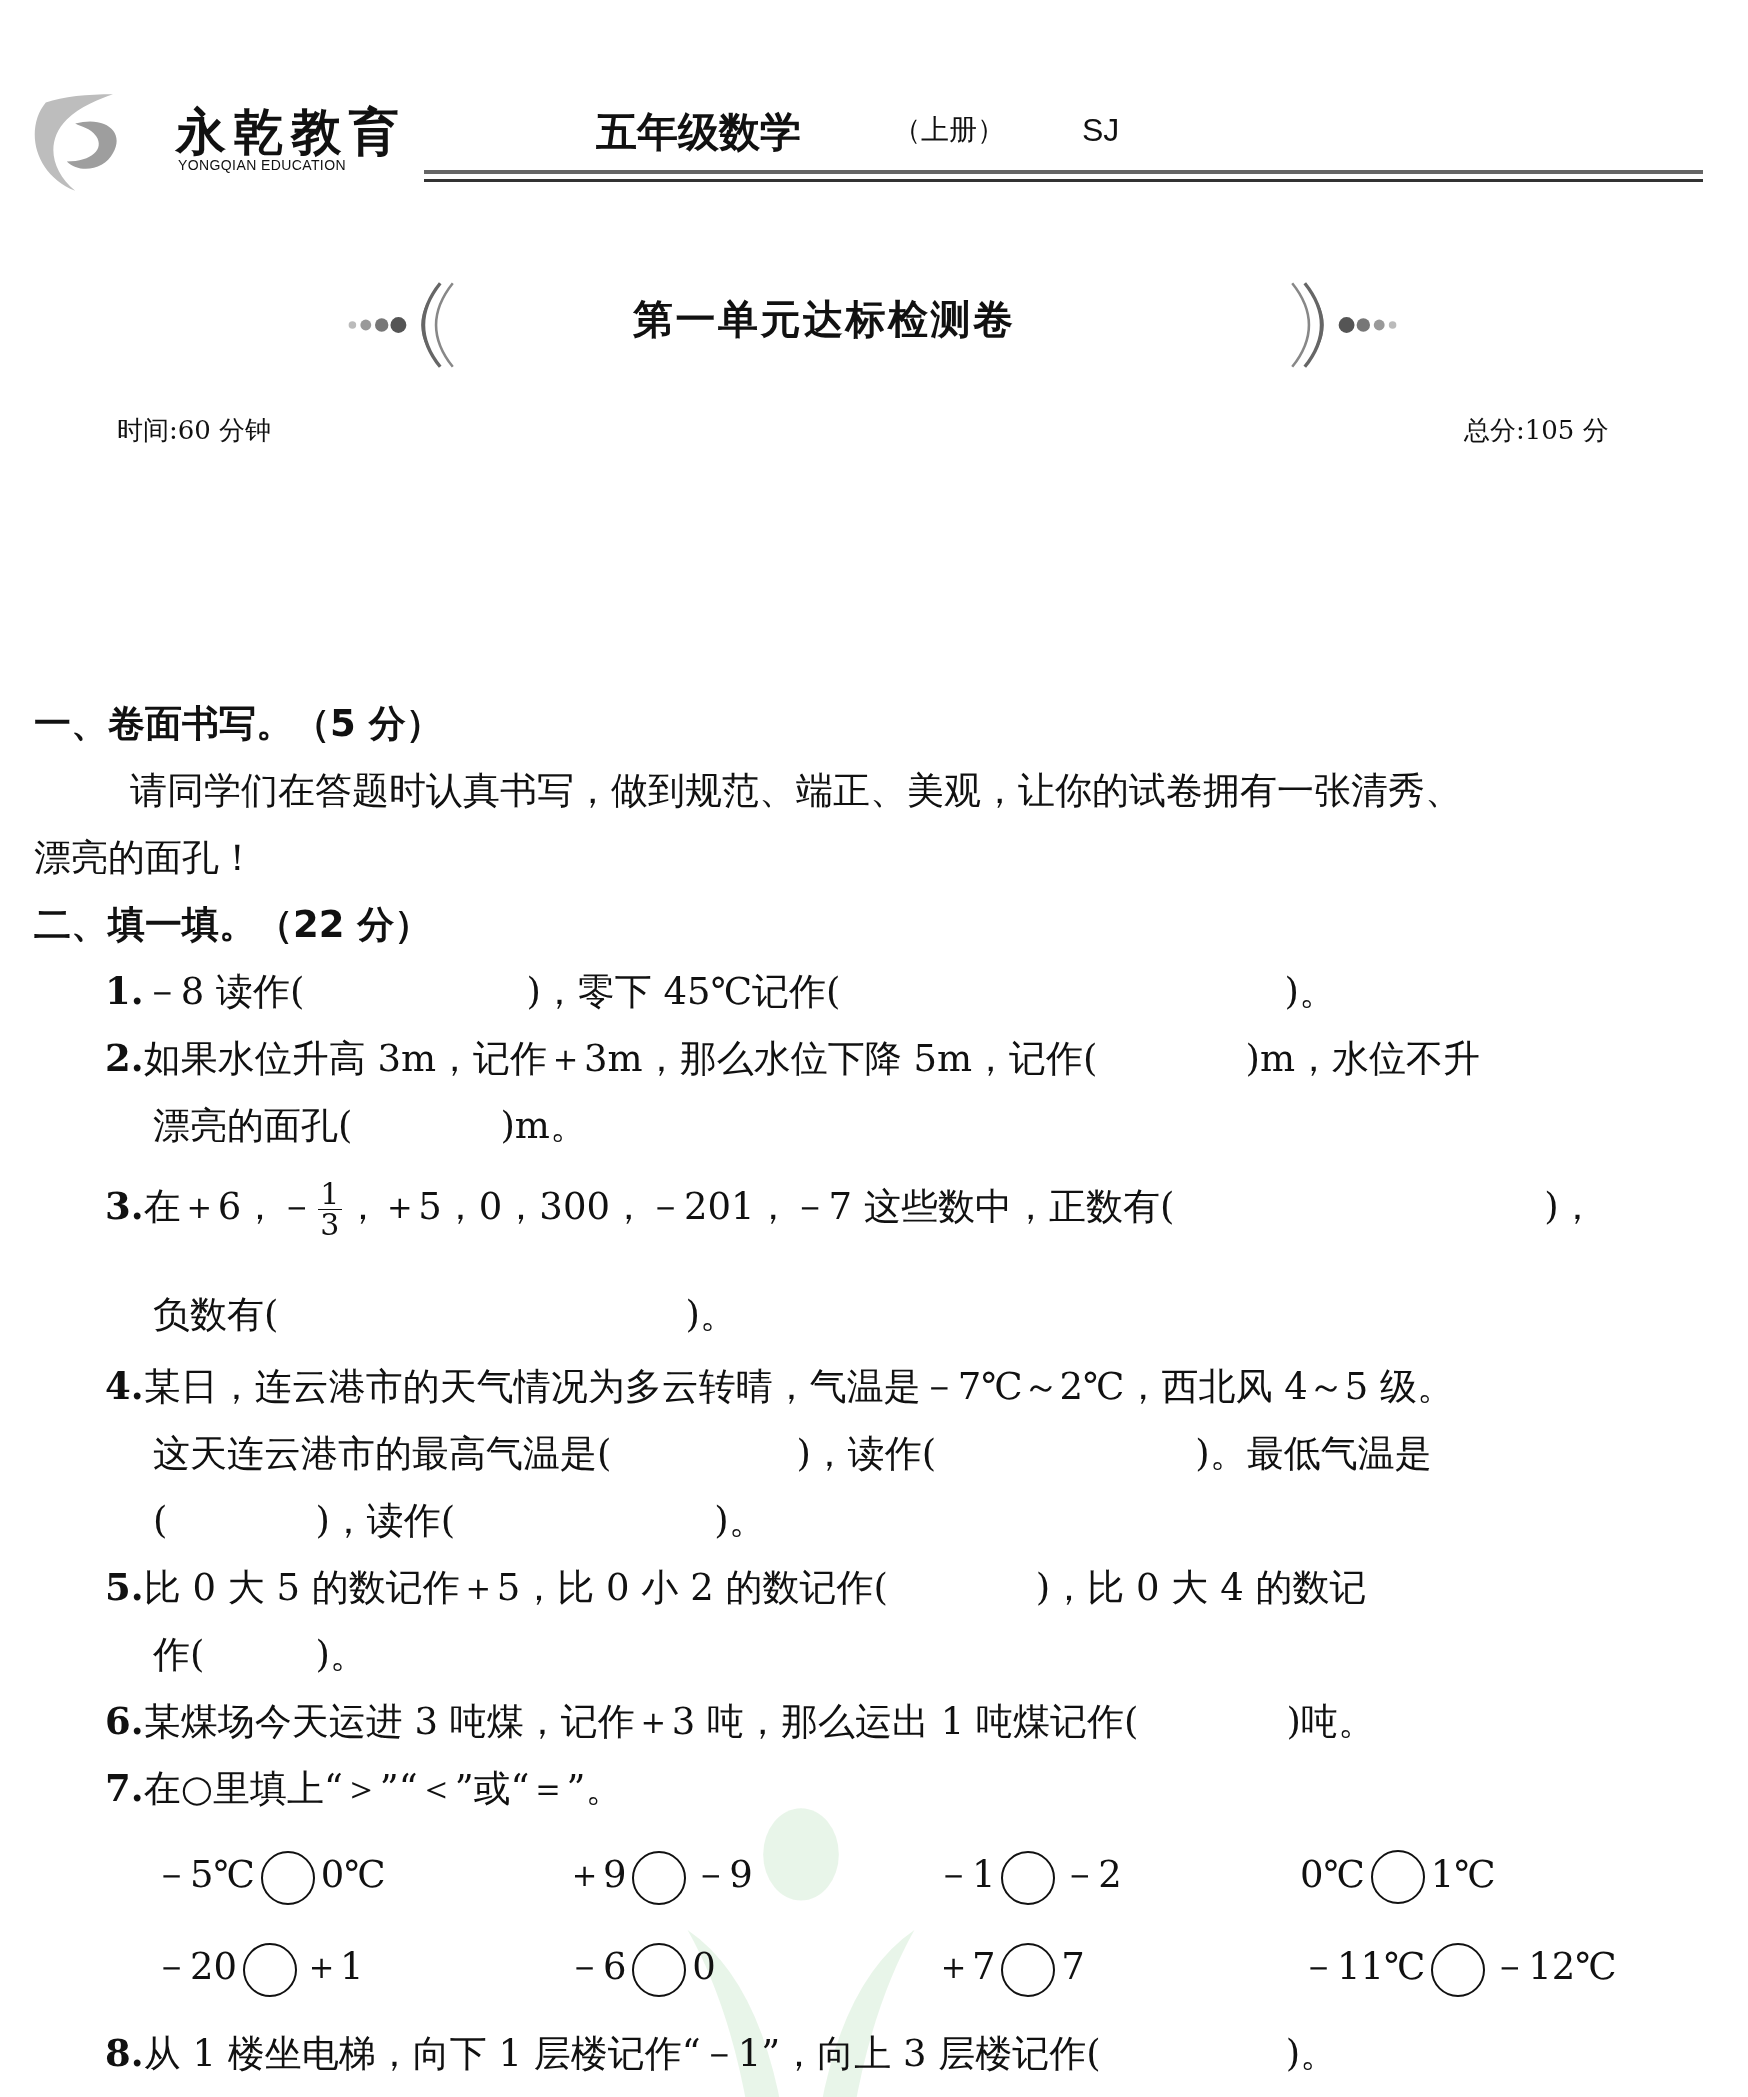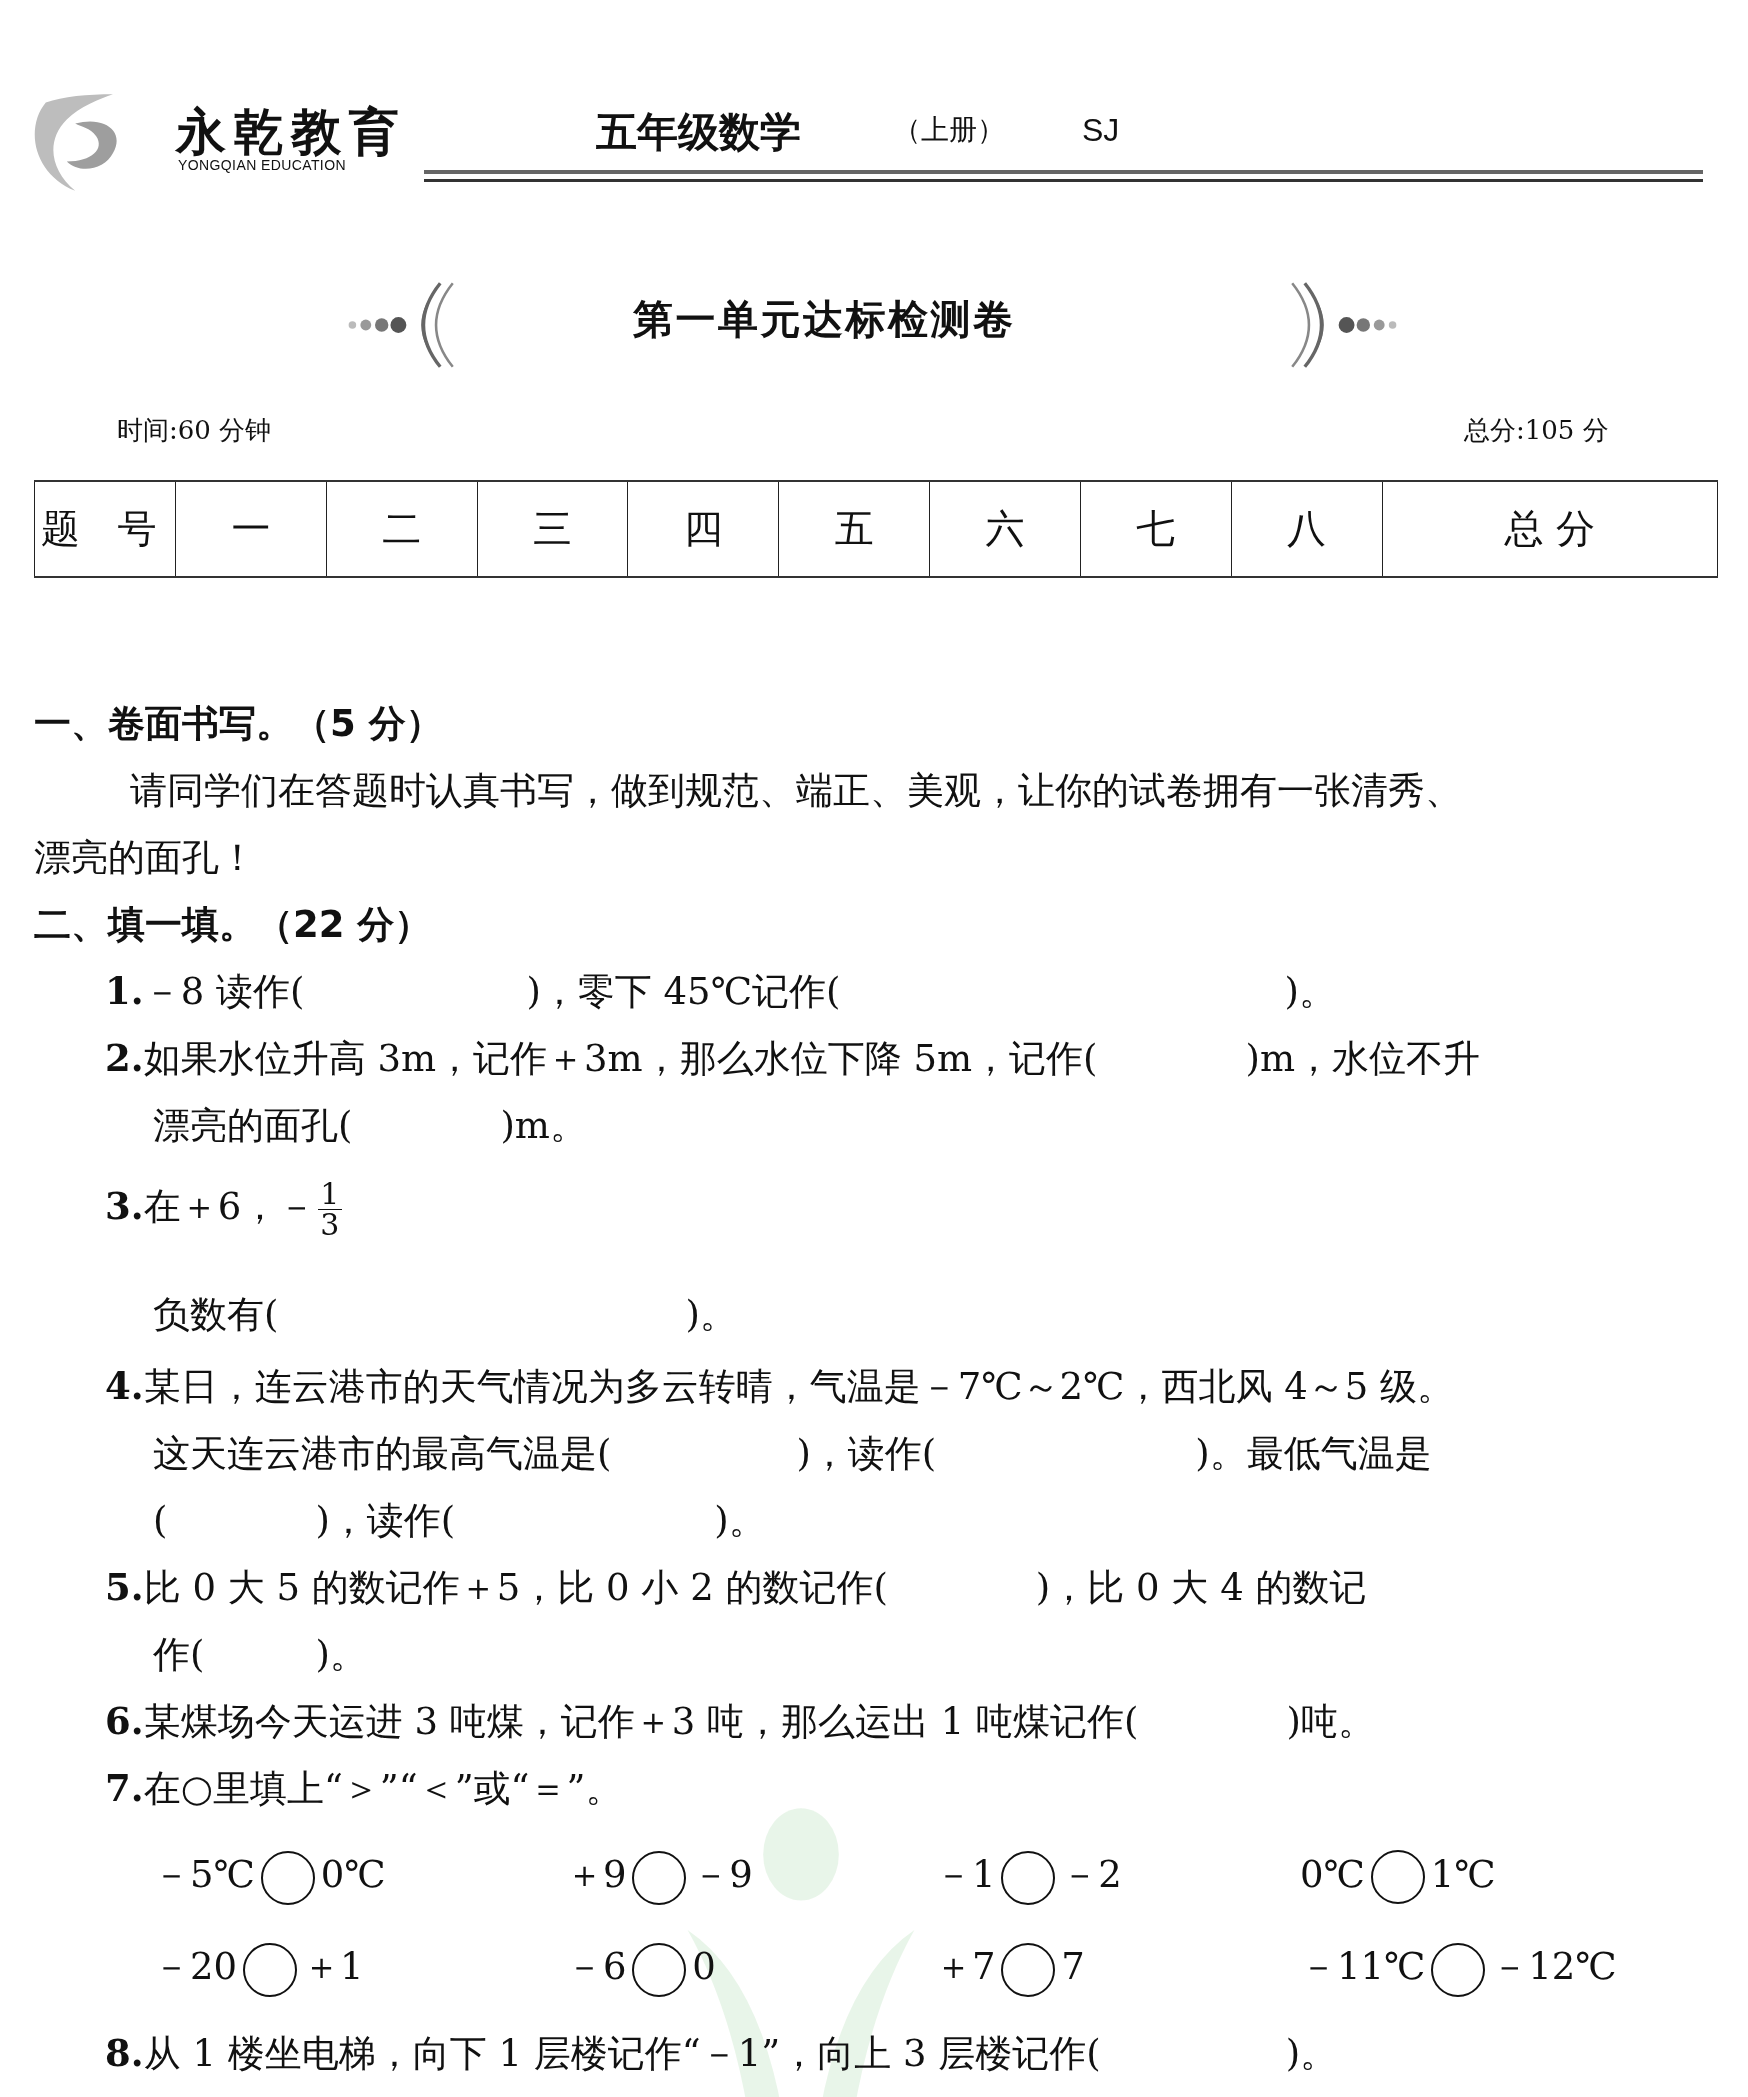--- a/index.html
+++ b/index.html
@@ -77,32 +77,20 @@
   <circle cx="250" cy="110" r="19" fill="#555"></circle>
     <circle cx="290" cy="110" r="16" fill="#777"></circle>
     <circle cx="328" cy="110" r="13" fill="#999"></circle>
     <circle cx="360" cy="110" r="9" fill="#bbb"></circle>
 </svg>
 <div class="abs meta meta-time">时间:60 分钟</div>
 <div class="abs meta meta-total">总分:105 分</div>
 
 <table class="abs score-table">
   <tbody>
-      <tr>
-    <td class="first">题 号</td>
-    <td>一</td>
-    <td>二</td>
-    <td>三</td>
-    <td>四</td>
-    <td>五</td>
-    <td>六</td>
-    <td>七</td>
-    <td>八</td>
-    <td>总 分</td>
-  </tr>
 </tbody>
   </table>
 
 <svg class="abs watermark-logo" viewBox="0 0 700 950">
   <ellipse cx="350" cy="120" rx="90" ry="110" fill="#4caf50"></ellipse>
   <path d="M80 300 Q 300 450 330 950 L 250 950 Q 220 550 80 300 Z" fill="#4caf50"></path>
   <path d="M620 300 Q 400 450 370 950 L 450 950 Q 480 550 620 300 Z" fill="#4caf50"></path>
 </svg>
 
 <div class="abs line sec" style="top:705px">一、卷面书写。（5 分）</div>
@@ -114,21 +102,21 @@
 <div class="abs line q" style="top:973px">
   <span class="qn">1.</span><span>－8 读作(　　　　　　)，零下 45℃记作(　　　　　　　　　　　　)。</span>
 </div>
 
 <div class="abs line q" style="top:1040px">
   <span class="qn">2.</span><span>如果水位升高 3m，记作＋3m，那么水位下降 5m，记作(　　　　)m，水位不升</span>
 </div>
 <div class="abs line cont" style="top:1107px">漂亮的面孔(　　　　)m。</div>
 
 <div class="abs line q" style="top:1179px">
-  <span class="qn">3.</span><span>在＋6，－</span><span class="frac"><span class="num">1</span><span>3</span></span>
+  <span class="qn">3.</span><span>在＋6，－</span><span class="frac"><span class="num">1</span><span>3</span></span><span>，＋5，0，300，－201，－7 这些数中，正数有(　　　　　　　　　　)，</span>
 </div>
 <div class="abs line cont" style="top:1296px">负数有(　　　　　　　　　　　)。</div>
 
 <div class="abs line q" style="top:1368px">
   <span class="qn">4.</span><span>某日，连云港市的天气情况为多云转晴，气温是－7℃～2℃，西北风 4～5 级。</span>
 </div>
 <div class="abs line cont" style="top:1435px">这天连云港市的最高气温是(　　　　　)，读作(　　　　　　　)。最低气温是</div>
 <div class="abs line cont" style="top:1502px">(　　　　)，读作(　　　　　　　)。</div>
 
 <div class="abs line q" style="top:1569px">

